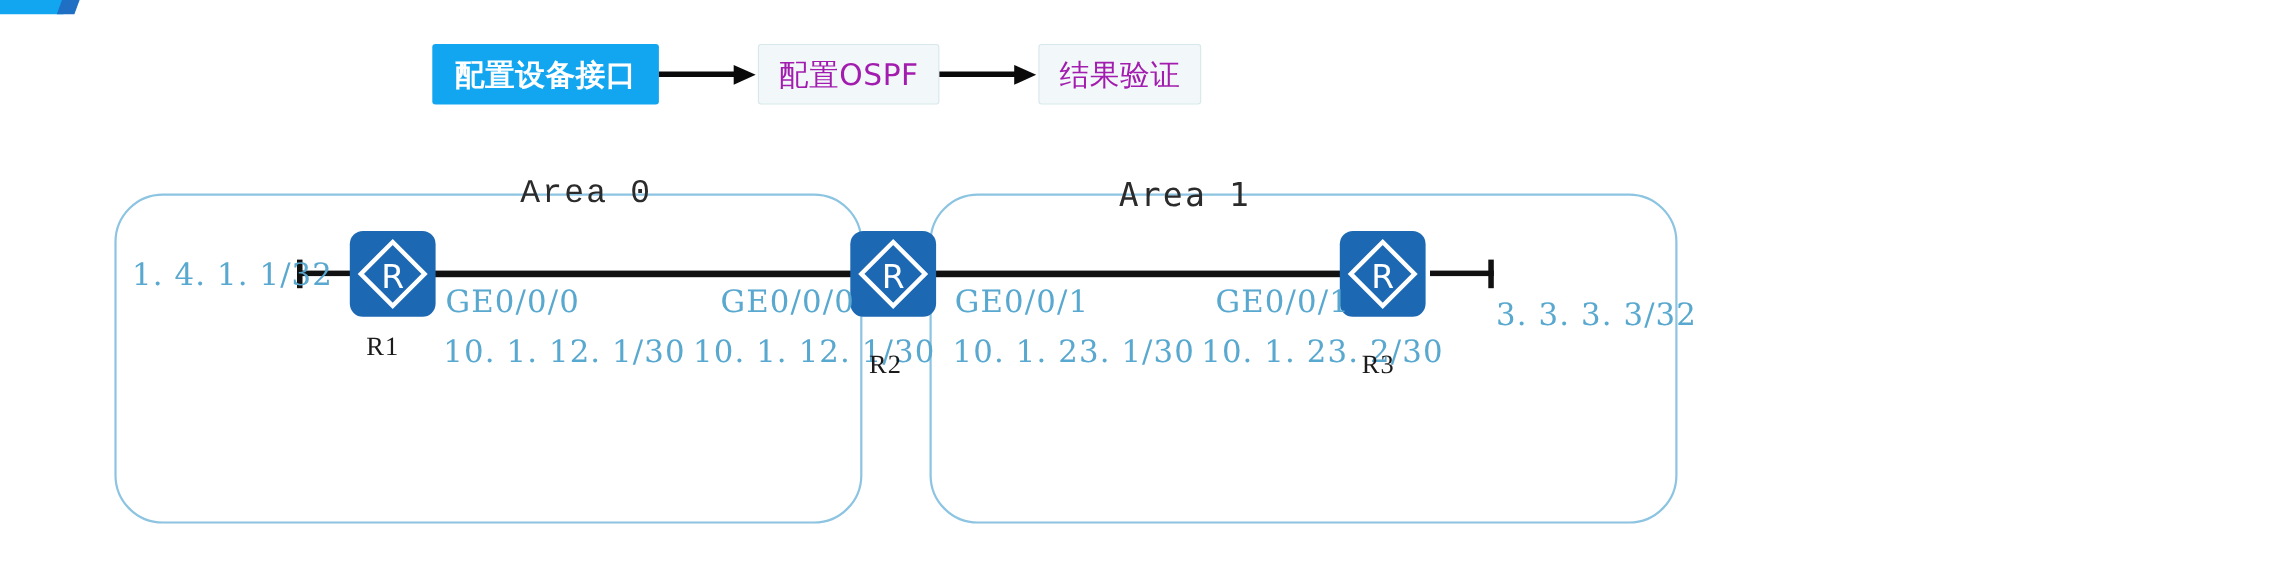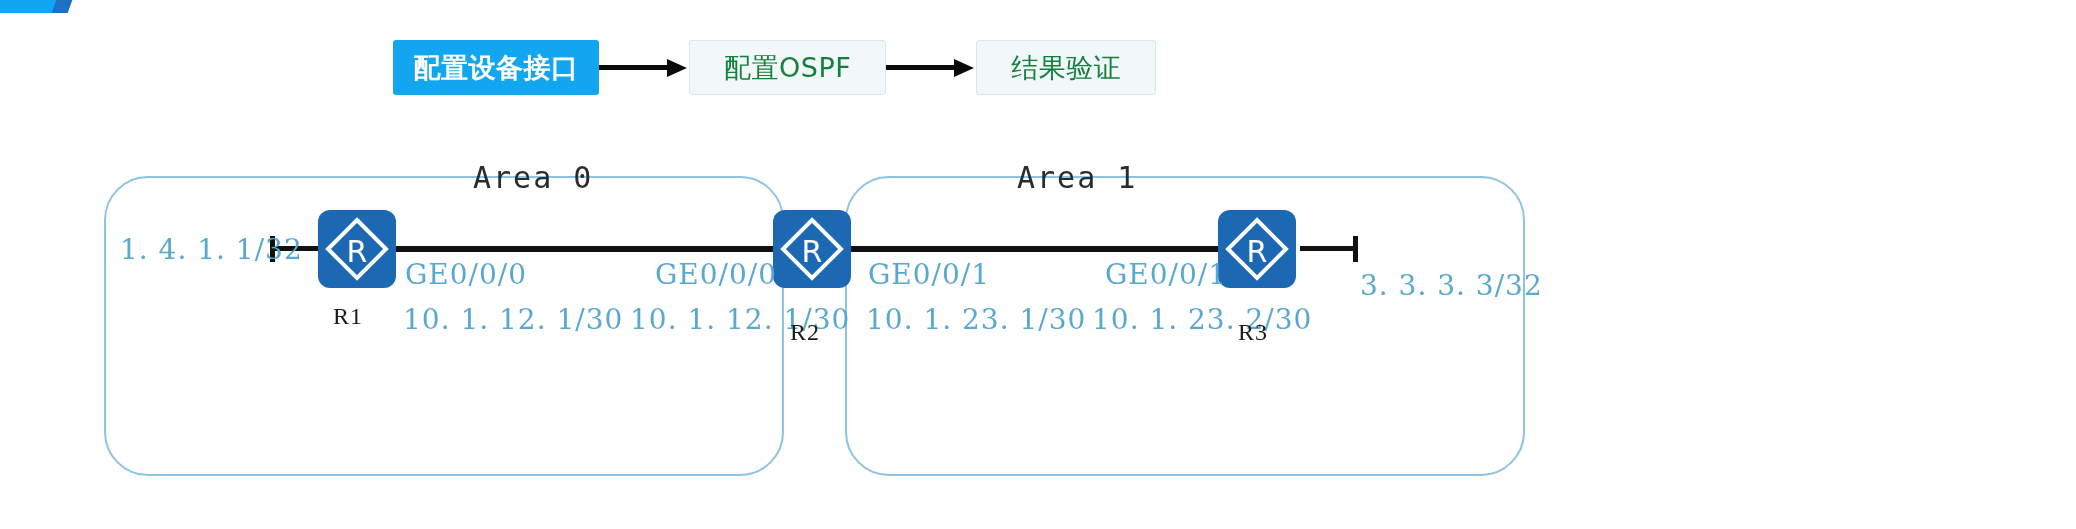--- a/index.html
+++ b/index.html
@@ -42,24 +42,24 @@
   }
   .step.active{
     width:206px;
     background:#12a6f0;
     color:#ffffff;
     border-radius:3px;
     font-weight:600;
   }
   .step.idle{
     background:#f2f8f9;
-    color:#15803d;
+    color:#a21caf;
     border:1px solid #d7e7ea;
     border-radius:3px;
-    padding:0 34px;
+    padding:0 18px;
   }
   .arrow{
     position:relative;
     width:90px;height:10px;
     display:flex;align-items:center;
   }
   .arrow .shaft{
     position:absolute;left:0;top:50%;margin-top:-2.5px;
     width:72px;height:5px;background:#0a0a0a;
   }
@@ -83,21 +83,21 @@
   #area-1-box{left:845px;top:176px;width:680px;height:300px;}
 
   .area-label{
     position:absolute;
     font-family:"DejaVu Sans Mono", monospace;
     font-size:30px;
     color:#2b2b2b;
     letter-spacing:2px;
     white-space:nowrap;
   }
-  #area-0-label{left:473px;top:160px;}
+  #area-0-label{left:473px;top:160px;font-family:Liberation Mono, monospace;}
   #area-1-label{left:1017px;top:160px;}
 
   
   .link{
     position:absolute;height:6px;background:#111111;top:246px;
   }
   #link-r1-r2{left:380px;width:420px;}
   #link-r2-r3{left:845px;width:420px;}
 
   

